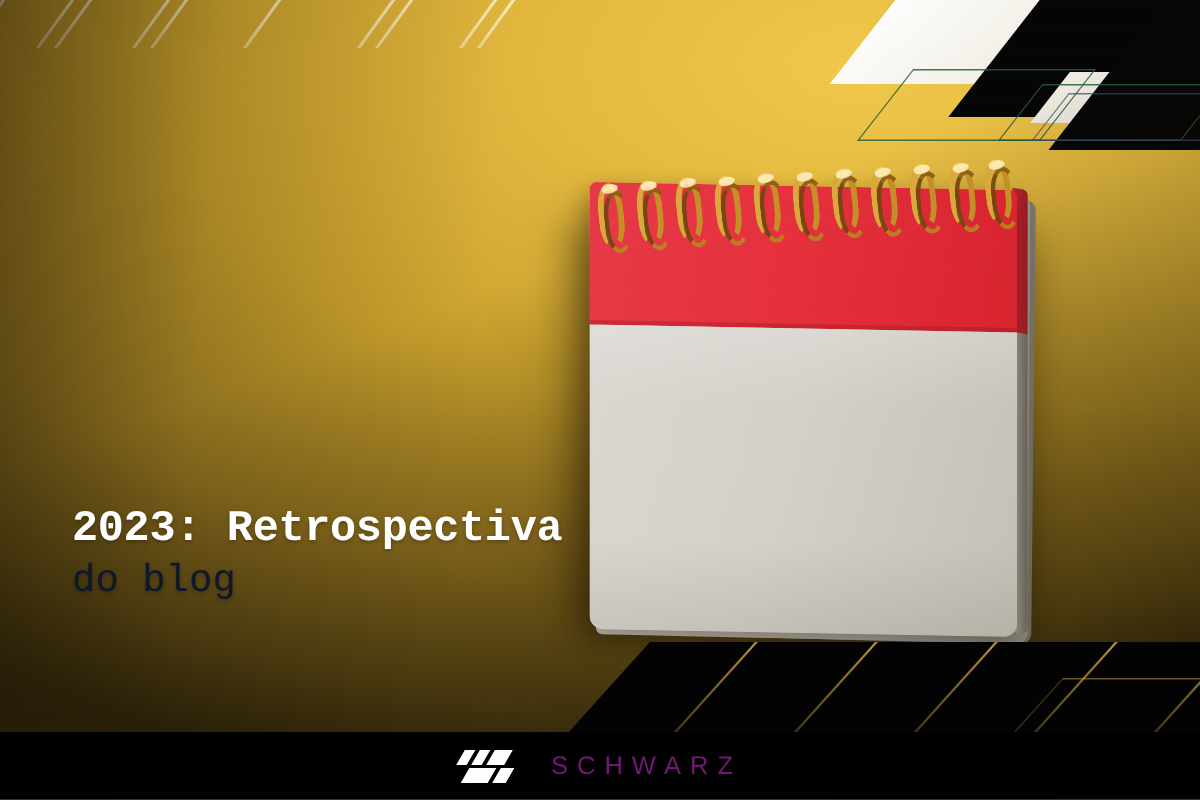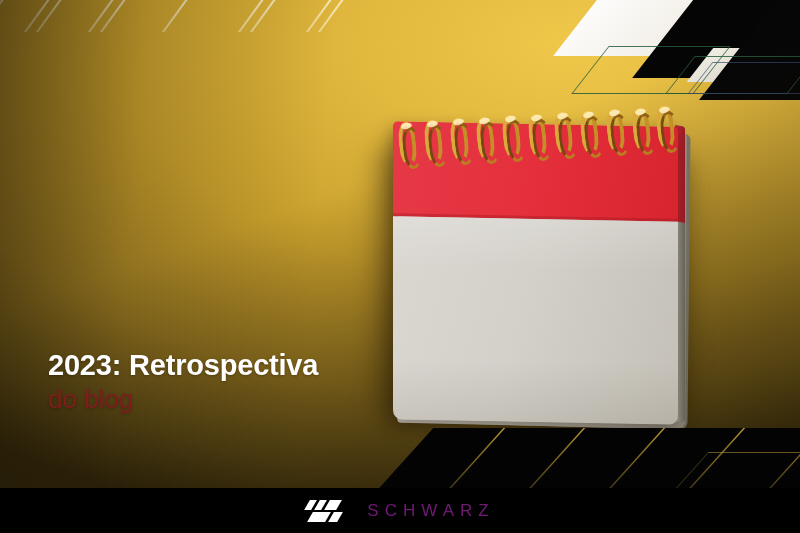--- a/index.html
+++ b/index.html
@@ -282,34 +282,35 @@
     font-size: 17px;
     font-weight: 400;
     letter-spacing: 6px;
     line-height: 1;
   }
 
   
   .headline {
     position: absolute;
     left: 48px;
-    top: 348px;
+    top: 336px;
     width: 400px;
+    font-family: Liberation Mono, monospace;
   }
   .headline .line1 {
     color: #ffffff;
     font-size: 29px;
     font-weight: 700;
     line-height: 1.18;
     letter-spacing: -0.2px;
     margin: 0 0 2px 0;
     text-shadow: 0 1px 3px rgba(0,0,0,.28);
   }
   .headline .line2 {
-    color: #7f1d1d;
+    color: #0f172a;
     font-size: 26px;
     font-weight: 400;
     line-height: 1.18;
     margin: 0;
     text-shadow: 0 1px 3px rgba(0,0,0,.28);
   }
 </style>
 </head>
 <body>
 

